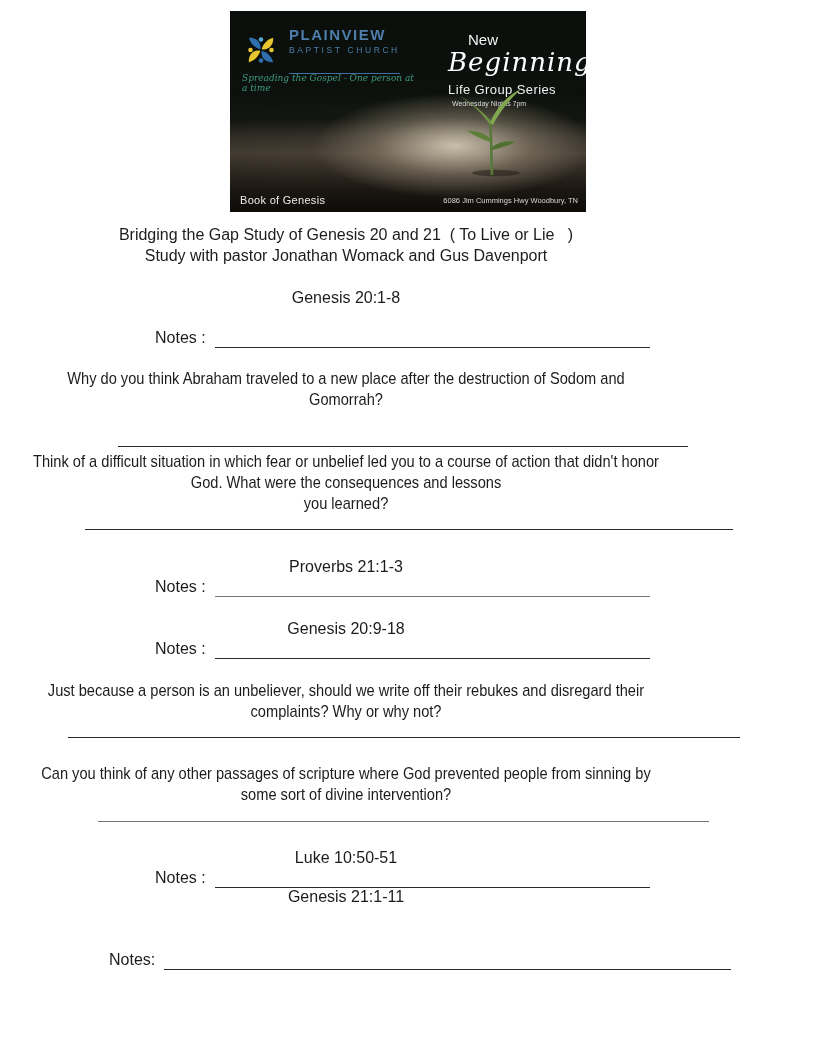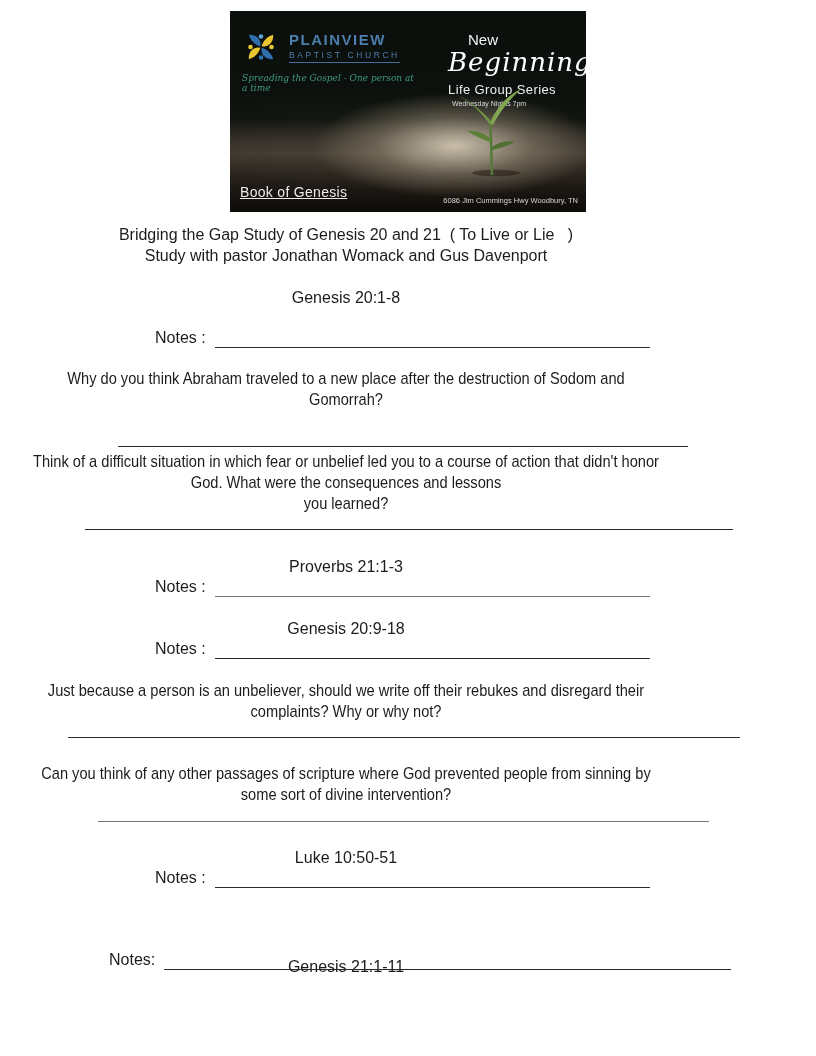--- a/index.html
+++ b/index.html
@@ -15,35 +15,35 @@
     position:absolute; left:230px; top:11px; width:356px; height:201px;
     overflow:hidden;
     background:
       radial-gradient(55% 36% at 63% 67%, rgba(216,205,184,0.9) 0%, rgba(150,138,118,0.5) 40%, rgba(90,80,66,0) 72%),
       radial-gradient(120% 90% at 50% 0%, rgba(0,0,0,0) 55%, rgba(0,0,0,0.35) 100%),
       linear-gradient(180deg, #0a0f0b 0%, #0c110d 40%, #151812 54%, #3e3830 63%, #5a5043 71%, #463d32 79%, #2a231c 89%, #14100c 100%);
   }
   .pv-logo { position:absolute; left:10px; top:15px; display:flex; align-items:center; gap:7px; }
   .pv-mark { width:42px; height:42px; }
   .pv-name { font-size:15px; letter-spacing:1.5px; font-weight:bold; color:#4d7dab; }
-  .pv-sub  { font-size:8.5px; letter-spacing:2.6px; color:#4d7dab; border-bottom:1px solid #3f6f9e; padding-bottom:2px; margin-top:2px; }
+  .pv-sub  { font-size:8.5px; letter-spacing:2.6px; color:#4d7dab; border-bottom:1px solid #3f6f9e; padding-bottom:18px; margin-top:2px; }
   .pv-tagline {
     position:absolute; left:12px; top:62px; width:180px;
     font-family:"DejaVu Serif", serif; font-style:italic;
     font-size:9px; color:#3f9b80;
   }
   .nb { position:absolute; left:218px; top:20px; width:134px; }
   .nb-new { font-size:15px; color:#f4f4f4; margin-left:20px; }
   .nb-script {
     font-family:"DejaVu Serif", serif; font-style:italic;
     font-size:26px; color:#ffffff; letter-spacing:1px; margin-top:-1px;
   }
   .nb-sub { font-size:13px; color:#f0f0f0; letter-spacing:0.4px; margin-top:5px; }
   .nb-time { font-size:7px; color:#d9d9d9; margin-left:4px; margin-top:3px; }
-  .bf-left  { position:absolute; left:10px; bottom:12px; font-size:14px; color:#ececec; letter-spacing:0.3px;text-decoration:underline; }
+  .bf-left  { position:absolute; left:10px; bottom:6px; font-size:11px; color:#ececec; letter-spacing:0.3px; }
   .bf-right { position:absolute; right:8px; bottom:7px; font-size:7.5px; color:#d8d8d8; }
   .plant { position:absolute; left:222px; top:76px; width:80px; height:90px; }
 
   
   .t-center {
     position:absolute; left:0; right:0; text-align:center;
     font-size:16px; white-space:pre; line-height:21px;
   }
   .q-block {
     position:absolute; left:50%; width:940px;
@@ -157,19 +157,19 @@
     <div>some sort of divine intervention?</div>
   </div>
   <div class="answer-line gray-line" style="left:98px; top:821px; width:611px;"></div>
 
   <div class="t-center" style="top:847px">Luke 10:50-51</div>
   <div class="notes-row" style="left:155px; top:868px; width:495px;">
     <span class="notes-label">Notes :</span>
     <span class="note-line"></span>
   </div>
 
-  <div class="t-center" style="top:956px">Genesis 21:1-11</div>
+  <div class="t-center" style="top:886px">Genesis 21:1-11</div>
   <div class="notes-row" style="left:93px; top:950px; width:622px;margin-left:16px;">
     <span class="notes-label">Notes:</span>
     <span class="note-line"></span>
   </div>
 
 </div>
 
 </body></html>

